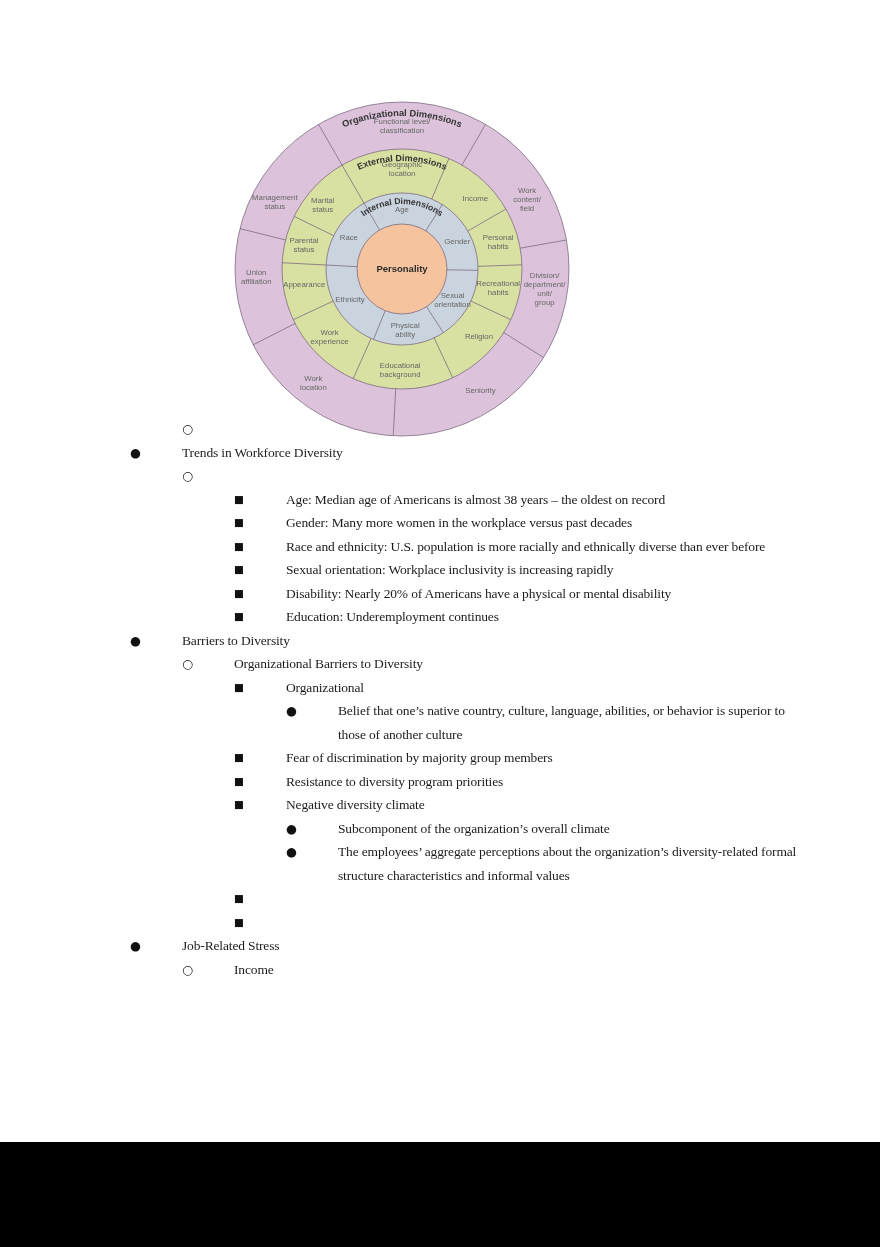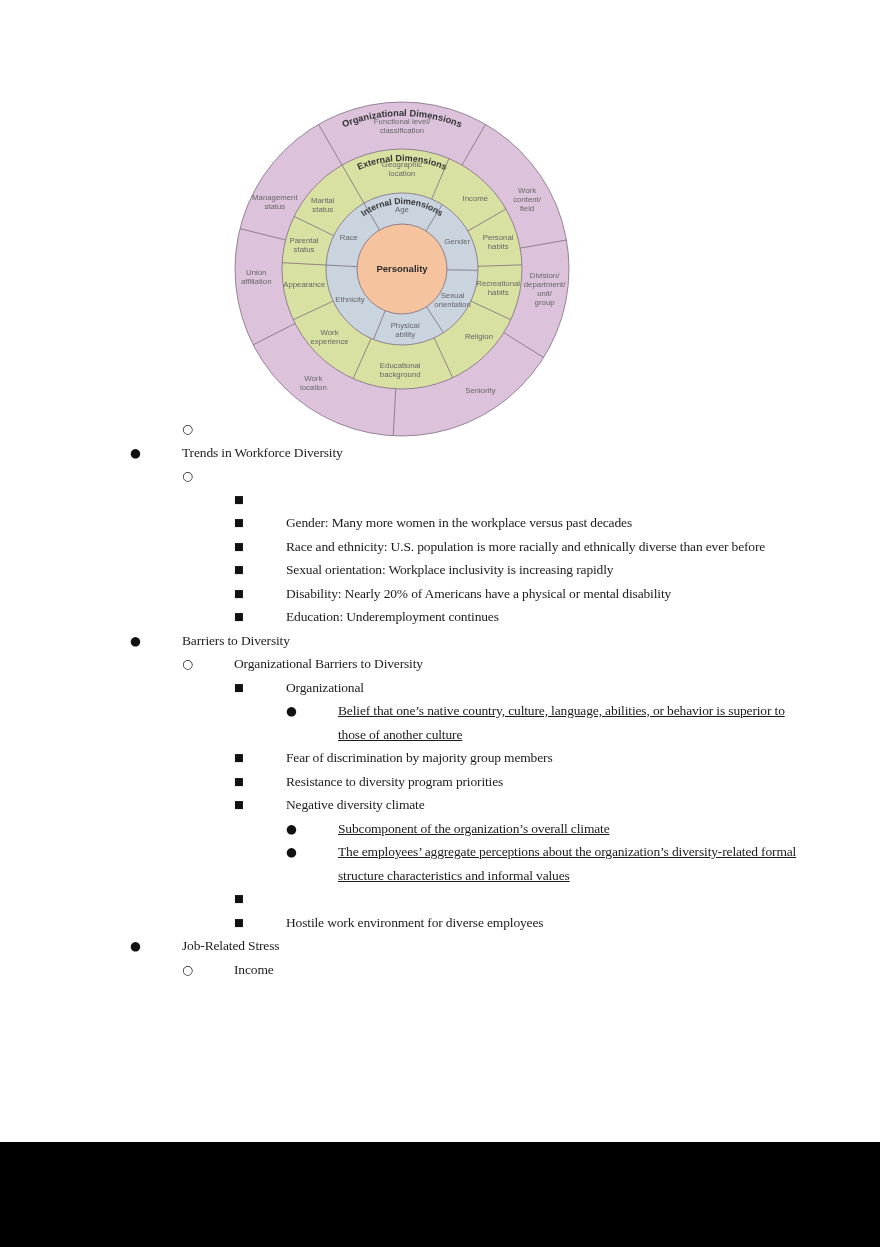--- a/index.html
+++ b/index.html
@@ -28,21 +28,21 @@
   .bullet{flex:0 0 24px;line-height:23.5px;color:#111;}
   .lvl1{padding-left:130px;}
   .lvl2{padding-left:182px;}
   .lvl3{padding-left:234px;}
   .lvl4{padding-left:286px;}
   .lvl1 .bullet,.lvl4 .bullet{font-size:12.5px;font-family:"DejaVu Sans",sans-serif;}
   .lvl2 .bullet{font-size:12.5px;font-family:"DejaVu Sans",sans-serif;}
   .lvl3 .bullet{font-size:10.5px;font-family:"DejaVu Sans",sans-serif;}
   .li-text{display:block;margin-left:28px;}
   .lvl3 .li-text{max-width:514px;}
-  .lvl4 .li-text{max-width:464px;text-decoration:underline;}
+  .lvl4 .li-text{max-width:464px;}
 </style>
 </head>
 <body>
 
 <div class="page">
   <svg class="wheel" viewBox="0 0 340 340">
       <circle cx="170" cy="170" r="167" fill="#dcc3db" stroke="#7d6b80" stroke-width="0.8"></circle>
       <circle cx="170" cy="170" r="120" fill="#d9e1a2" stroke="#7d6b80" stroke-width="0.8"></circle>
       <circle cx="170" cy="170" r="76" fill="#c9d4df" stroke="#7d6b80" stroke-width="0.8"></circle>
       <circle cx="170" cy="170" r="45" fill="#f5c49e" stroke="#7d6b80" stroke-width="0.8"></circle>
@@ -125,20 +125,21 @@
       </div>
       <div class="li lvl1">
         <span class="bullet">●</span>
         <span class="li-text">Trends in Workforce Diversity</span>
       </div>
       <div class="li lvl2">
         <span class="bullet">○</span>
       </div>
       <div class="li lvl3">
         <span class="bullet">■</span>
+        <span class="li-text">Age: Median age of Americans is almost 38 years – the oldest on record</span>
       </div>
       <div class="li lvl3">
         <span class="bullet">■</span>
         <span class="li-text">Gender: Many more women in the workplace versus past decades</span>
       </div>
       <div class="li lvl3">
         <span class="bullet">■</span>
         <span class="li-text">Race and ethnicity: U.S. population is more racially and ethnically diverse than ever before</span>
       </div>
       <div class="li lvl3">
@@ -187,21 +188,20 @@
       </div>
       <div class="li lvl4">
         <span class="bullet">●</span>
         <span class="li-text">The employees’ aggregate perceptions about the organization’s diversity-related formal structure characteristics and informal values</span>
       </div>
       <div class="li lvl3">
         <span class="bullet">■</span>
       </div>
       <div class="li lvl3">
         <span class="bullet">■</span>
-        <span class="li-text">Hostile work environment for diverse employees</span>
       </div>
       <div class="li lvl1">
         <span class="bullet">●</span>
         <span class="li-text">Job-Related Stress</span>
       </div>
       <div class="li lvl2">
         <span class="bullet">○</span>
         <span class="li-text">Income</span>
       </div>
     </div>

